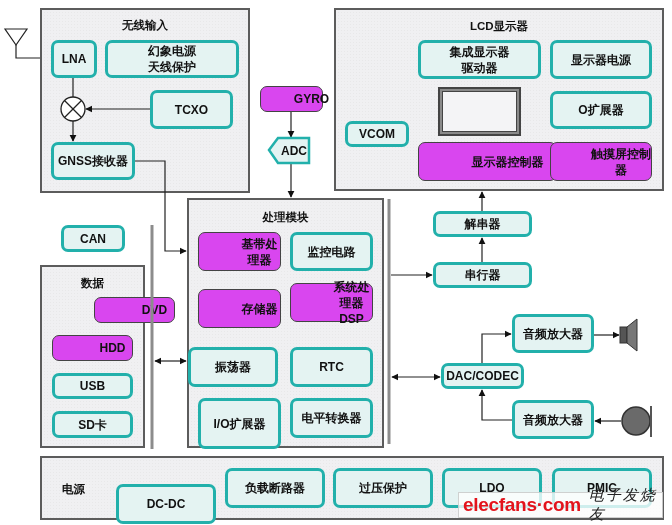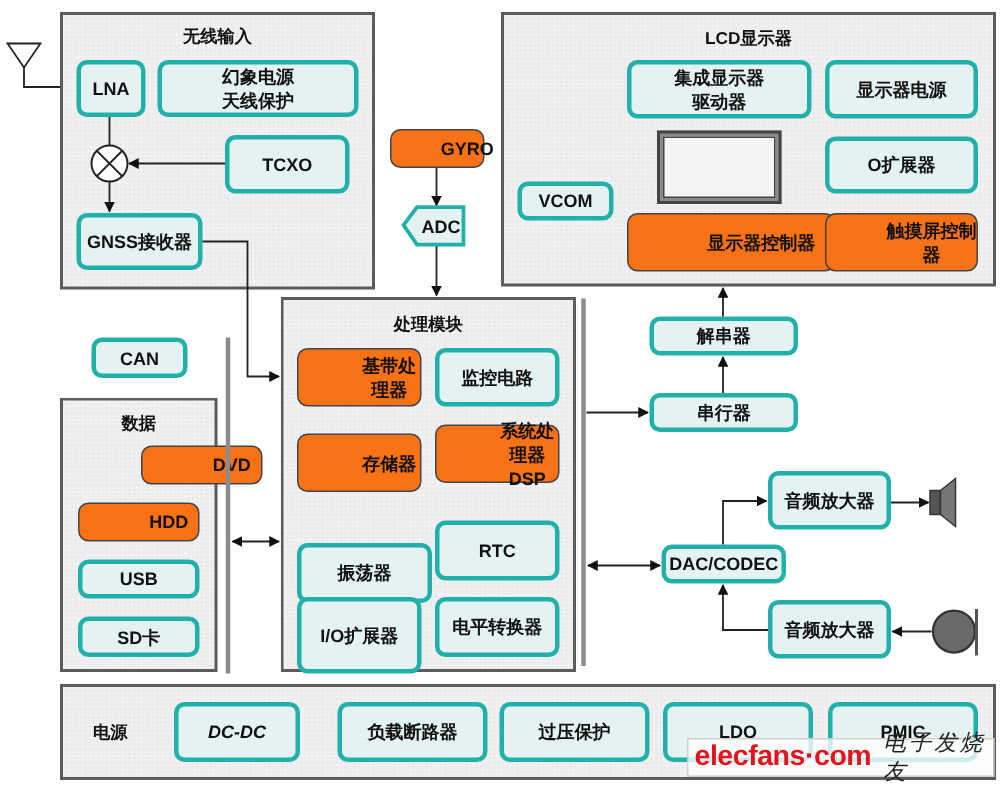--- a/index.html
+++ b/index.html
@@ -20,21 +20,21 @@
     position: absolute; left: 0; right: 0; text-align: center;
     font-weight: bold; font-size: 11.5px; line-height: 14px;
   }
   .blk {
     position: absolute; box-sizing: border-box;
     display: flex; flex-direction: column; align-items: center; justify-content: center;
     font-weight: bold; font-size: 12px; line-height: 16px; text-align: center;
     border-radius: 7px;
   }
   .teal { border: 3px solid #22b0ab; background: #e4f3f2; }
-  .plain { border: 1.5px solid #444; background: #f97316; padding-left: 40px; }
+  .plain { border: 1.5px solid #444; background: #d946ef; padding-left: 40px; }
   .screen {
     position: absolute; box-sizing: border-box;
     border: 2px solid #444; background: #8a8a8a;
   }
   .screen-inner {
     position: absolute; left: 2px; top: 2px; right: 2px; bottom: 2px;
     border: 1px solid #444; background: #f4f4f6;
   }
   svg.wires { position: absolute; left: 0; top: 0; pointer-events: none; }
   .watermark {
@@ -125,21 +125,21 @@
   <div class="blk teal" style="left:103px;top:34px;width:83px;height:39px;">
     <span>监控电路</span>
   </div>
   <div class="blk plain" style="left:11px;top:91px;width:83px;height:39px;">
     <span>存储器</span>
   </div>
   <div class="blk plain" style="left:103px;top:85px;width:83px;height:39px;">
     <span>系统处理器</span>
     <span>DSP</span>
   </div>
-  <div class="blk teal" style="left:11px;top:149px;width:90px;height:40px;margin-top:15px;">
+  <div class="blk teal" style="left:1px;top:149px;width:90px;height:40px;">
     <span>振荡器</span>
   </div>
   <div class="blk teal" style="left:103px;top:149px;width:83px;height:40px;">
     <span>RTC</span>
   </div>
   <div class="blk teal" style="left:11px;top:200px;width:83px;height:51px;">
     <span>I/O扩展器</span>
   </div>
   <div class="blk teal" style="left:103px;top:200px;width:83px;height:40px;">
     <span>电平转换器</span>
@@ -158,21 +158,21 @@
 </div>
 <div class="blk teal" style="left:441px;top:363px;width:83px;height:26px;">
   <span>DAC/CODEC</span>
 </div>
 <div class="blk teal" style="left:512px;top:400px;width:82px;height:39px;">
   <span>音频放大器</span>
 </div>
 
 <div class="panel" style="left:40px;top:456px;width:624px;height:64px;">
   <div style="position:absolute;left:22px;top:26px;font-weight:bold;font-size:11.5px;line-height:14px;">电源</div>
-  <div class="blk teal" style="left:76px;top:12px;width:84px;height:40px;font-style:italic;">
+  <div class="blk teal" style="left:76px;top:28px;width:100px;height:40px;">
     <span>DC-DC</span>
   </div>
   <div class="blk teal" style="left:185px;top:12px;width:100px;height:40px;">
     <span>负载断路器</span>
   </div>
   <div class="blk teal" style="left:293px;top:12px;width:100px;height:40px;">
     <span>过压保护</span>
   </div>
   <div class="blk teal" style="left:402px;top:12px;width:100px;height:40px;">
     <span>LDO</span>

